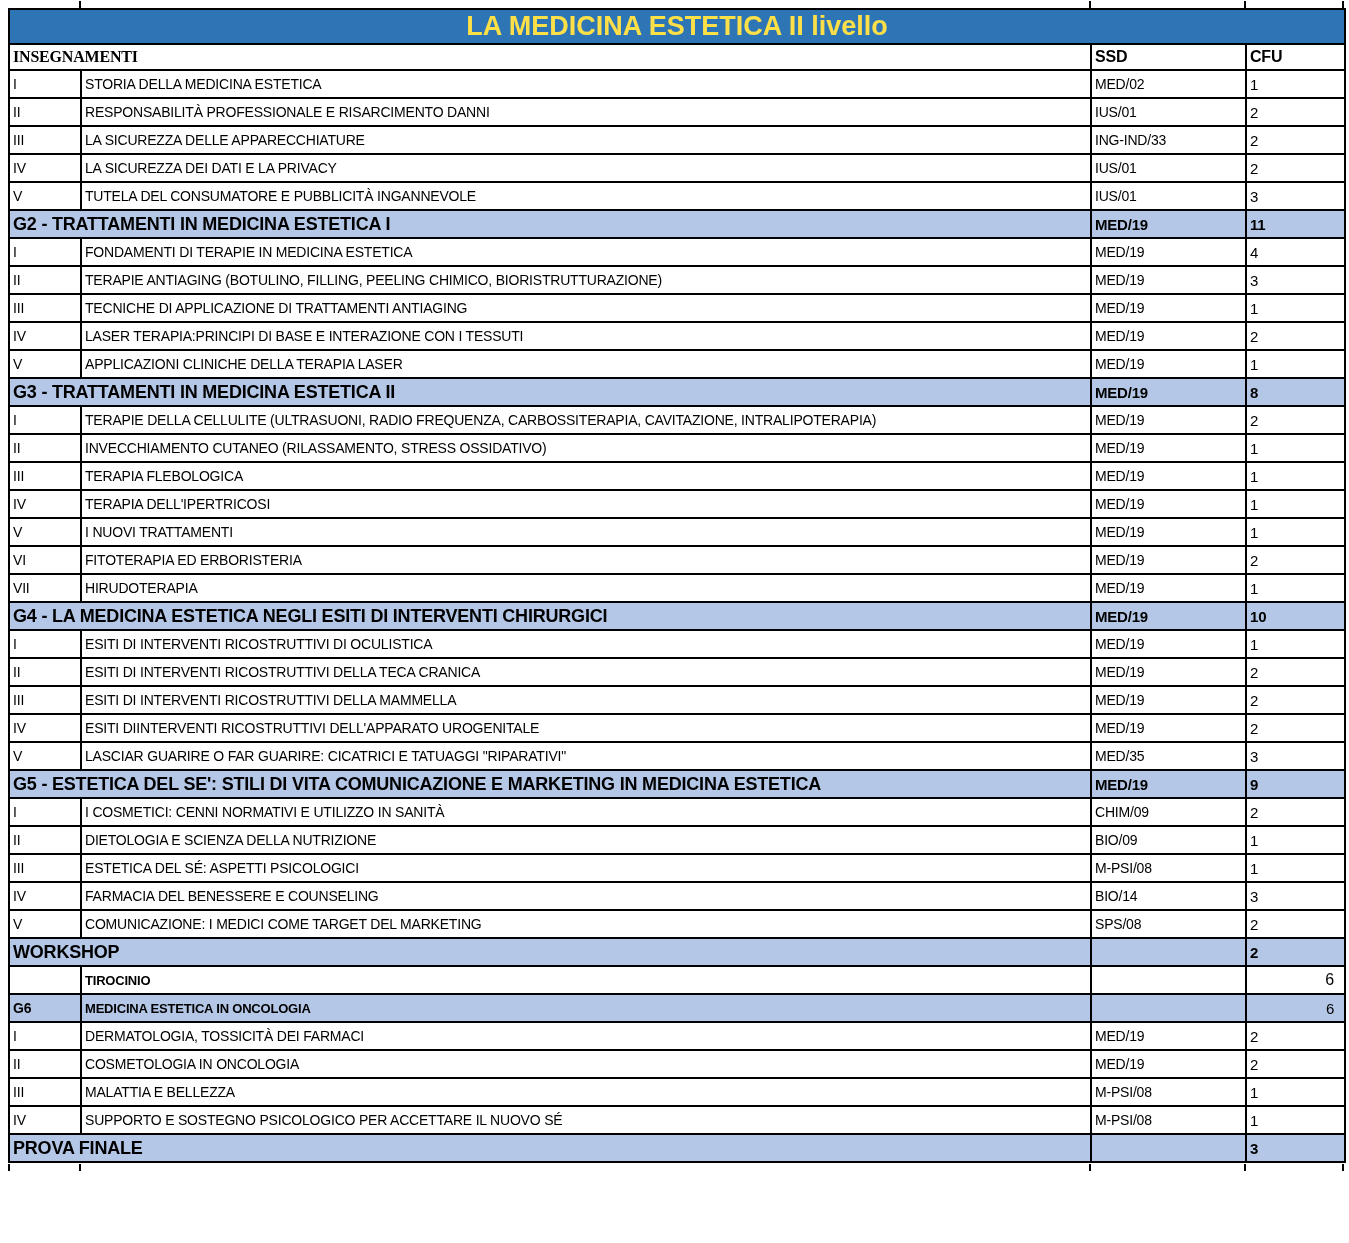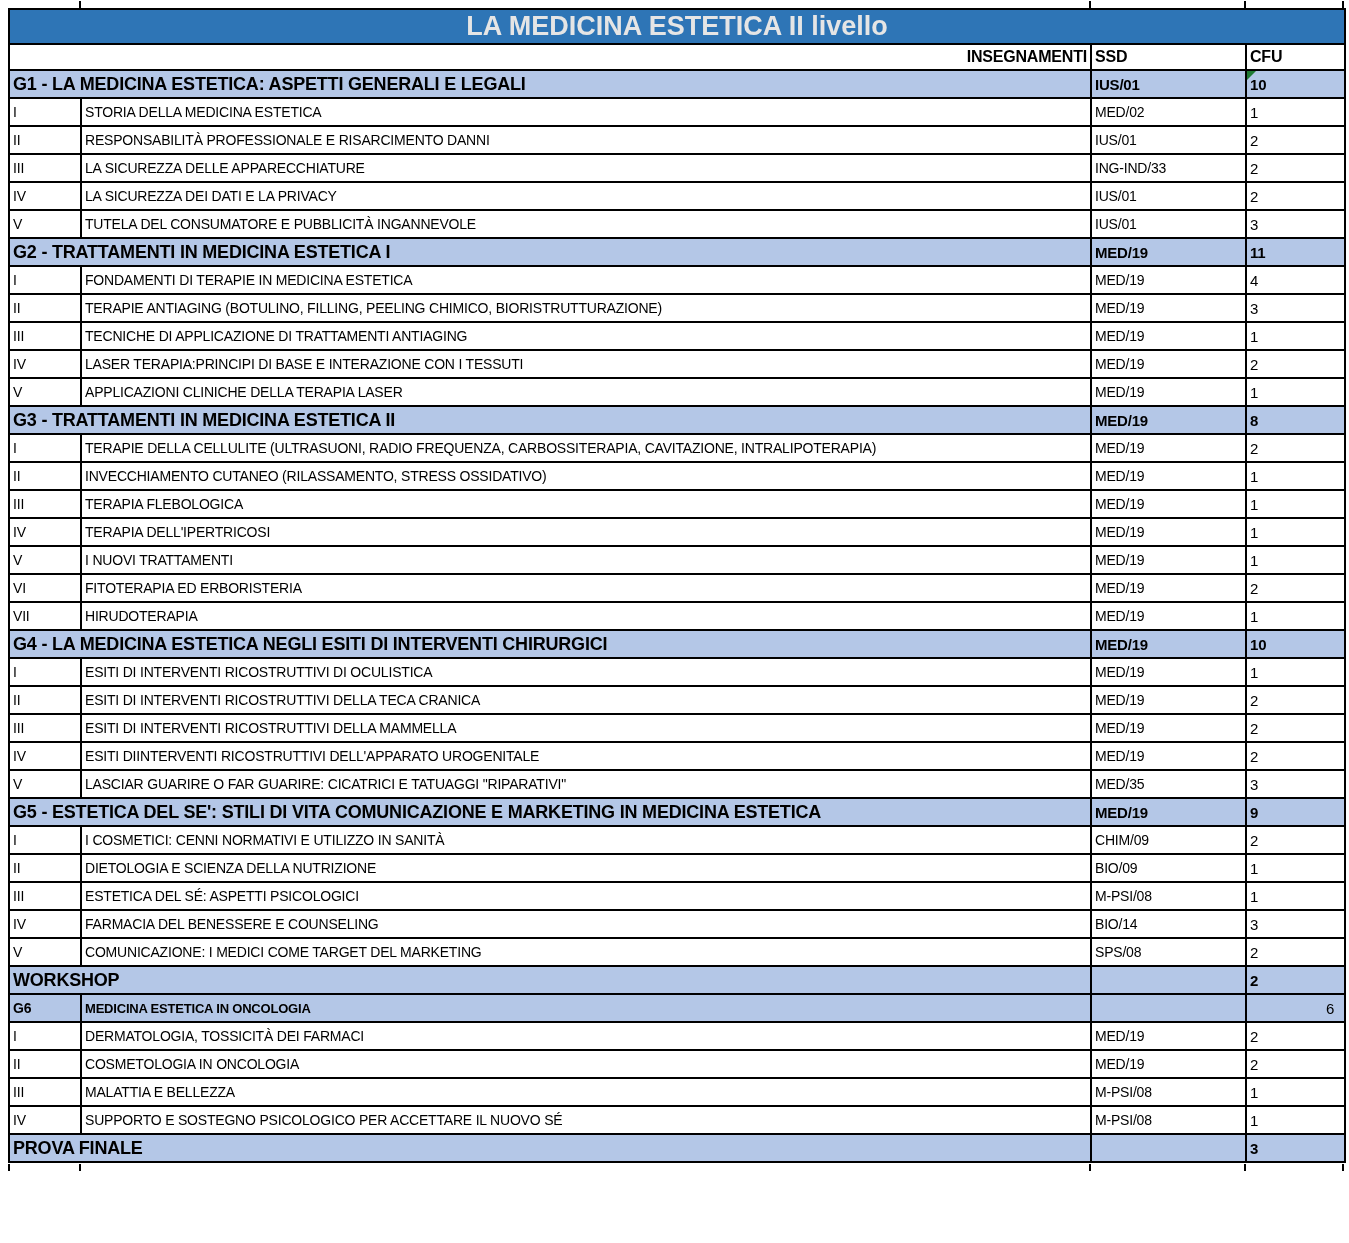--- a/index.html
+++ b/index.html
@@ -16,25 +16,25 @@
   }
   td{
     border:2px solid #000;
     overflow:hidden;white-space:nowrap;
     padding:0 3px;
     letter-spacing:-0.2px;
     vertical-align:middle;
   }
   tr.title-row td{
     background:var(--c-title,#2E75B6);
-    color:#e5e5e5;font-weight:700;font-size:27px;
+    color:#fde047;font-weight:700;font-size:27px;
     text-align:center;height:33px;letter-spacing:0;
   }
   tr.header-row td{font-weight:700;font-size:16px;height:24px;background:#fff;}
-  tr.header-row td.ins{text-align:right;}
+  tr.header-row td.ins{text-align:left;font-family:Liberation Serif, serif;}
   tr.header-row td.cfu{}
   tr.item td{height:26px;background:#fff;}
   tr.group td{height:26px;background:var(--c-group,#B4C7E7);}
   tr.group td.label{font-weight:700;font-size:18px;}
   tr.group td.ssd{font-weight:700;font-size:15px;}
   tr.group td.cfu{font-weight:700;font-size:15px;}
   td.num{background:var(--c-group,#B4C7E7);font-size:14px;}
   td.label{font-size:14px;}
   td.ssd{font-size:14px;margin-left:28px;}
   td.cfu{font-size:15px;position:relative;}
@@ -68,25 +68,20 @@
   </colgroup>
   <tbody id="rows">
     <tr class="title-row">
       <td colspan="4">LA MEDICINA ESTETICA II livello</td>
     </tr>
     <tr class="header-row">
       <td class="ins" colspan="2">INSEGNAMENTI</td>
       <td class="ssd">SSD</td>
       <td class="cfu">CFU</td>
     </tr>
-  <tr class="group">
-        <td class="label" colspan="2">G1 - LA MEDICINA ESTETICA: ASPETTI GENERALI E LEGALI</td>
-        <td class="ssd">IUS/01</td>
-        <td class="cfu">10<span class="flag"></span></td>
-      </tr>
       <tr class="item">
         <td class="num">I</td>
         <td class="label">STORIA DELLA MEDICINA ESTETICA</td>
         <td class="ssd">MED/02</td>
         <td class="cfu">1</td>
       </tr>
       <tr class="item">
         <td class="num">II</td>
         <td class="label">RESPONSABILITÀ PROFESSIONALE E RISARCIMENTO DANNI</td>
         <td class="ssd">IUS/01</td>
@@ -259,20 +254,26 @@
       <tr class="item">
         <td class="num">V</td>
         <td class="label">COMUNICAZIONE: I MEDICI COME TARGET DEL MARKETING</td>
         <td class="ssd">SPS/08</td>
         <td class="cfu">2</td>
       </tr>
       <tr class="group">
         <td class="label" colspan="2">WORKSHOP</td>
         <td class="ssd"></td>
         <td class="cfu">2</td>
+      </tr>
+      <tr class="item white-num">
+        <td class="num"></td>
+        <td class="label small-bold">TIROCINIO</td>
+        <td class="ssd"></td>
+        <td class="cfu cfu-right">6</td>
       </tr>
       <tr class="group">
         <td class="num gnum">G6</td>
         <td class="label small-bold">MEDICINA ESTETICA IN ONCOLOGIA</td>
         <td class="ssd"></td>
         <td class="cfu cfu-right">6</td>
       </tr>
       <tr class="item">
         <td class="num">I</td>
         <td class="label">DERMATOLOGIA, TOSSICITÀ DEI FARMACI</td>

